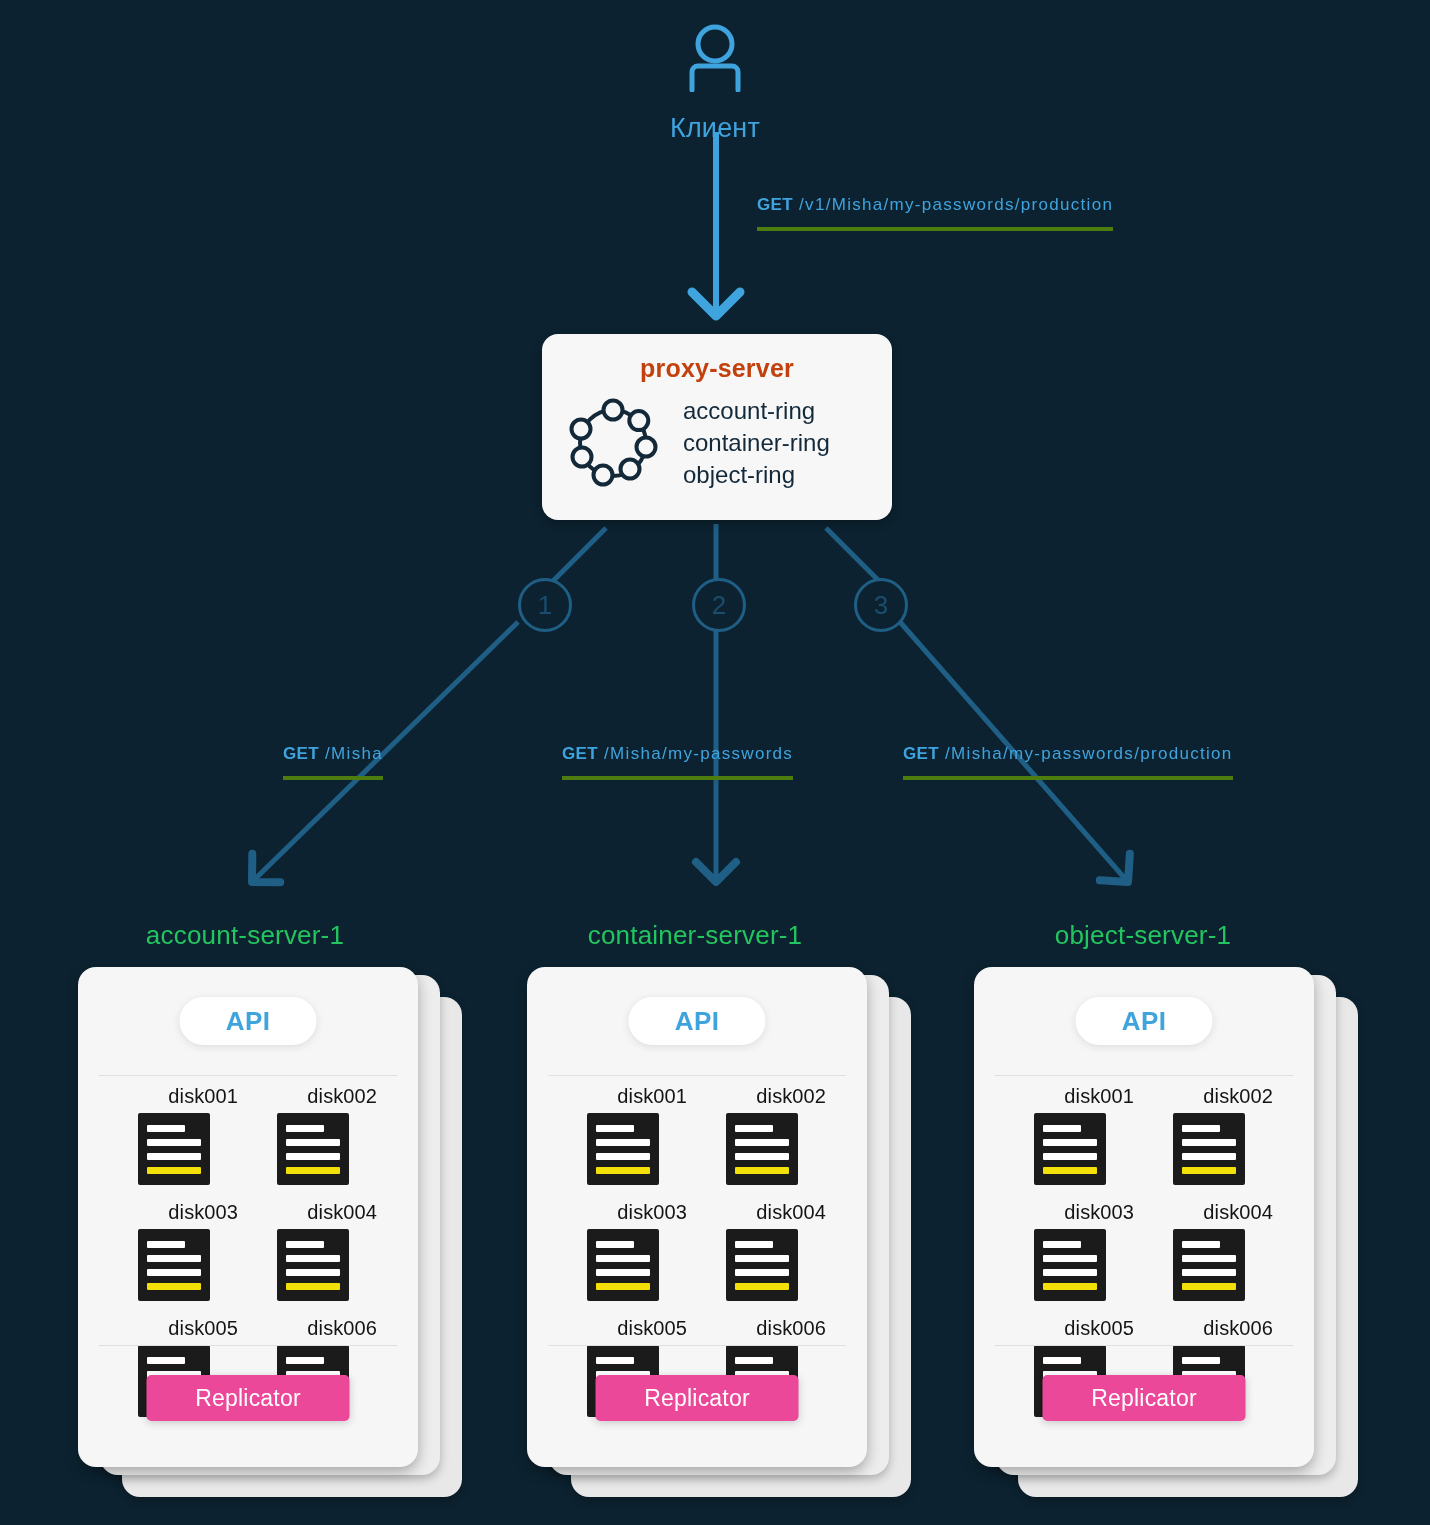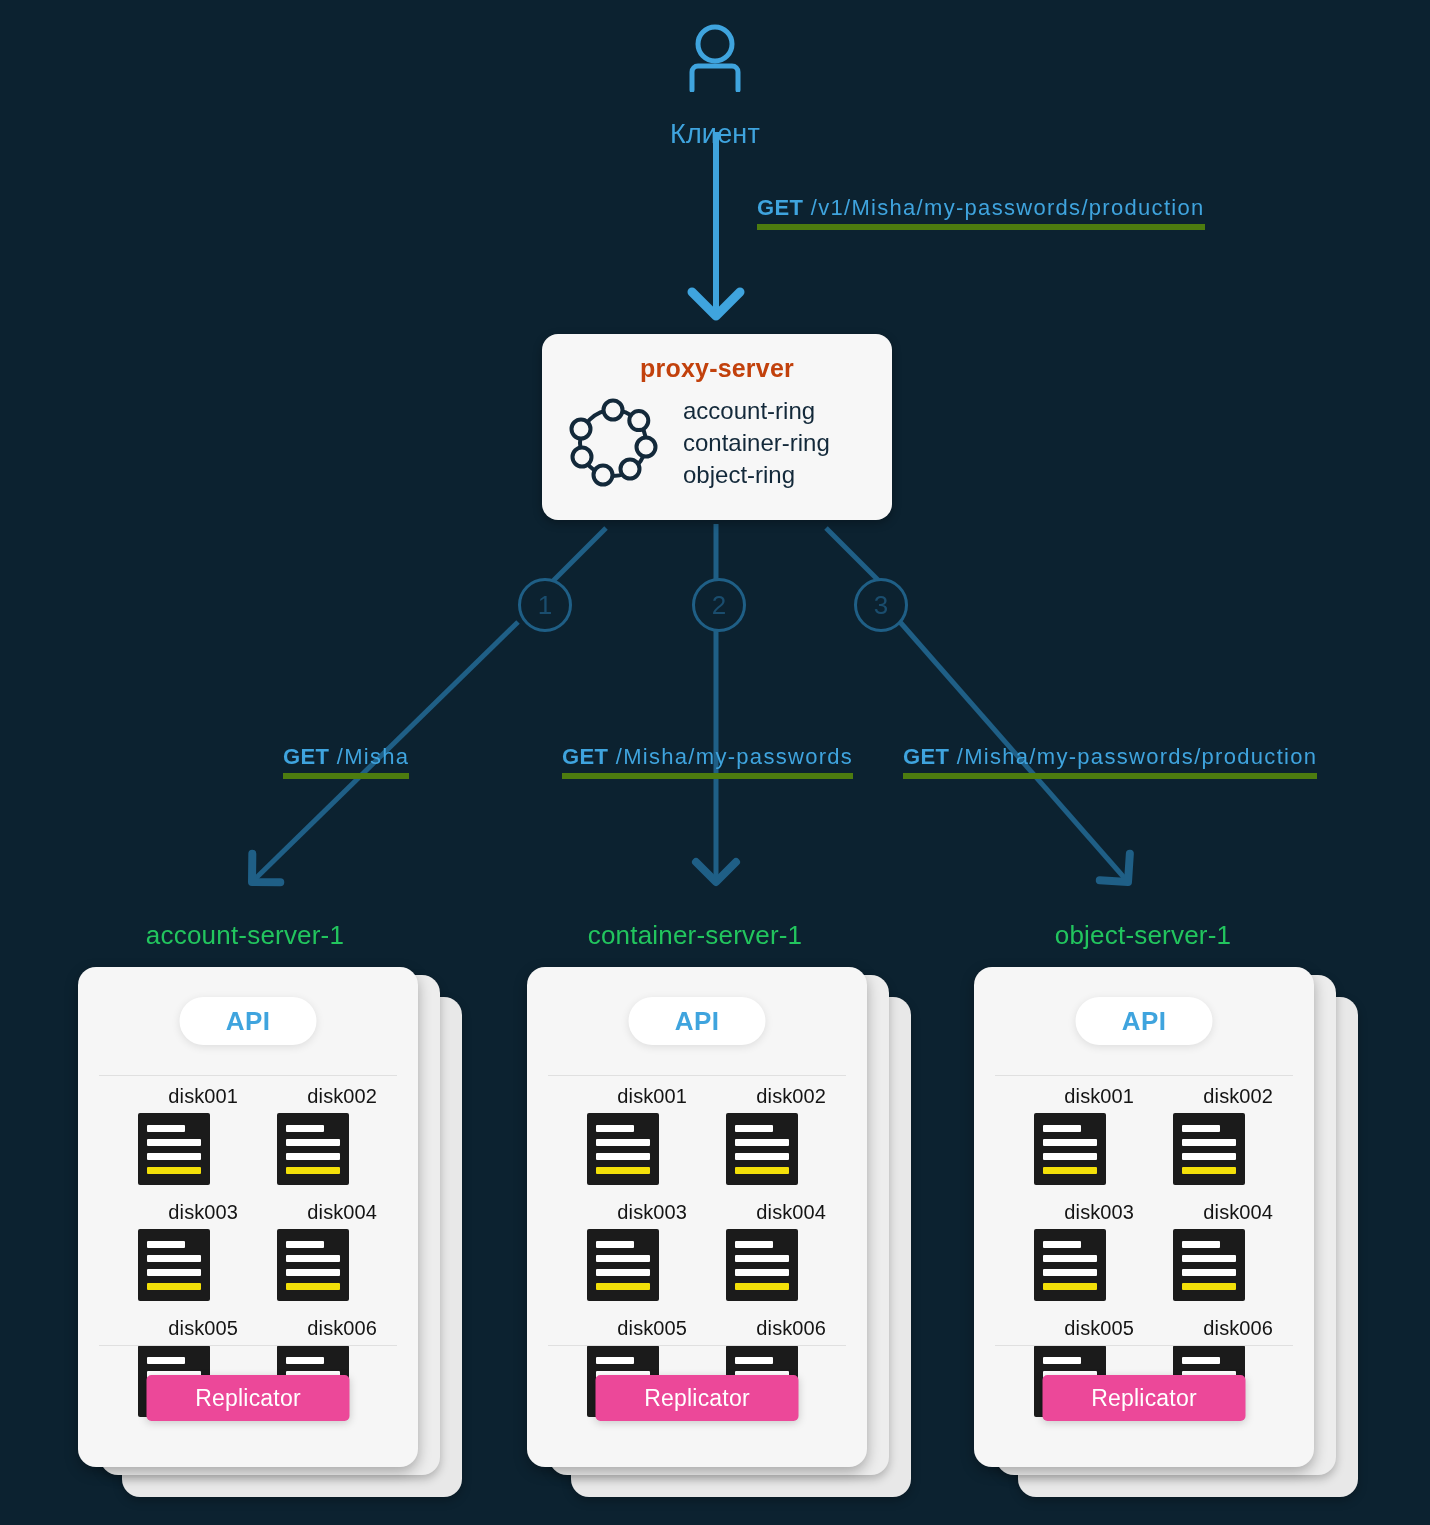--- a/index.html
+++ b/index.html
@@ -29,31 +29,31 @@
     position: absolute;
     left: 615px;
     top: 22px;
     width: 200px;
     text-align: center;
   }
   .client-label {
     color: #3fa4de;
     font-size: 27px;
     letter-spacing: .2px;
-    margin-top: 23px;
+    margin-top: 17px;
   }
 
   
   .req {
     position: absolute;
-    font-size: 22px;
+    font-size: 17px;
     color: #3fa4de;
     white-space: nowrap;
-    border-bottom: 6px solid #4d7c0f;
-    padding-bottom: 3px;
+    border-bottom: 4px solid #4d7c0f;
+    padding-bottom: 12px;
     letter-spacing: 1.2px;
   }
   .req b {
     font-weight: bold;
     letter-spacing: .4px;
   }
   .req .path { letter-spacing: 1.3px; }
 
   #req-top   { left: 757px;  top: 195px; }
   #req-1     { left: 283px;  top: 744px; }

